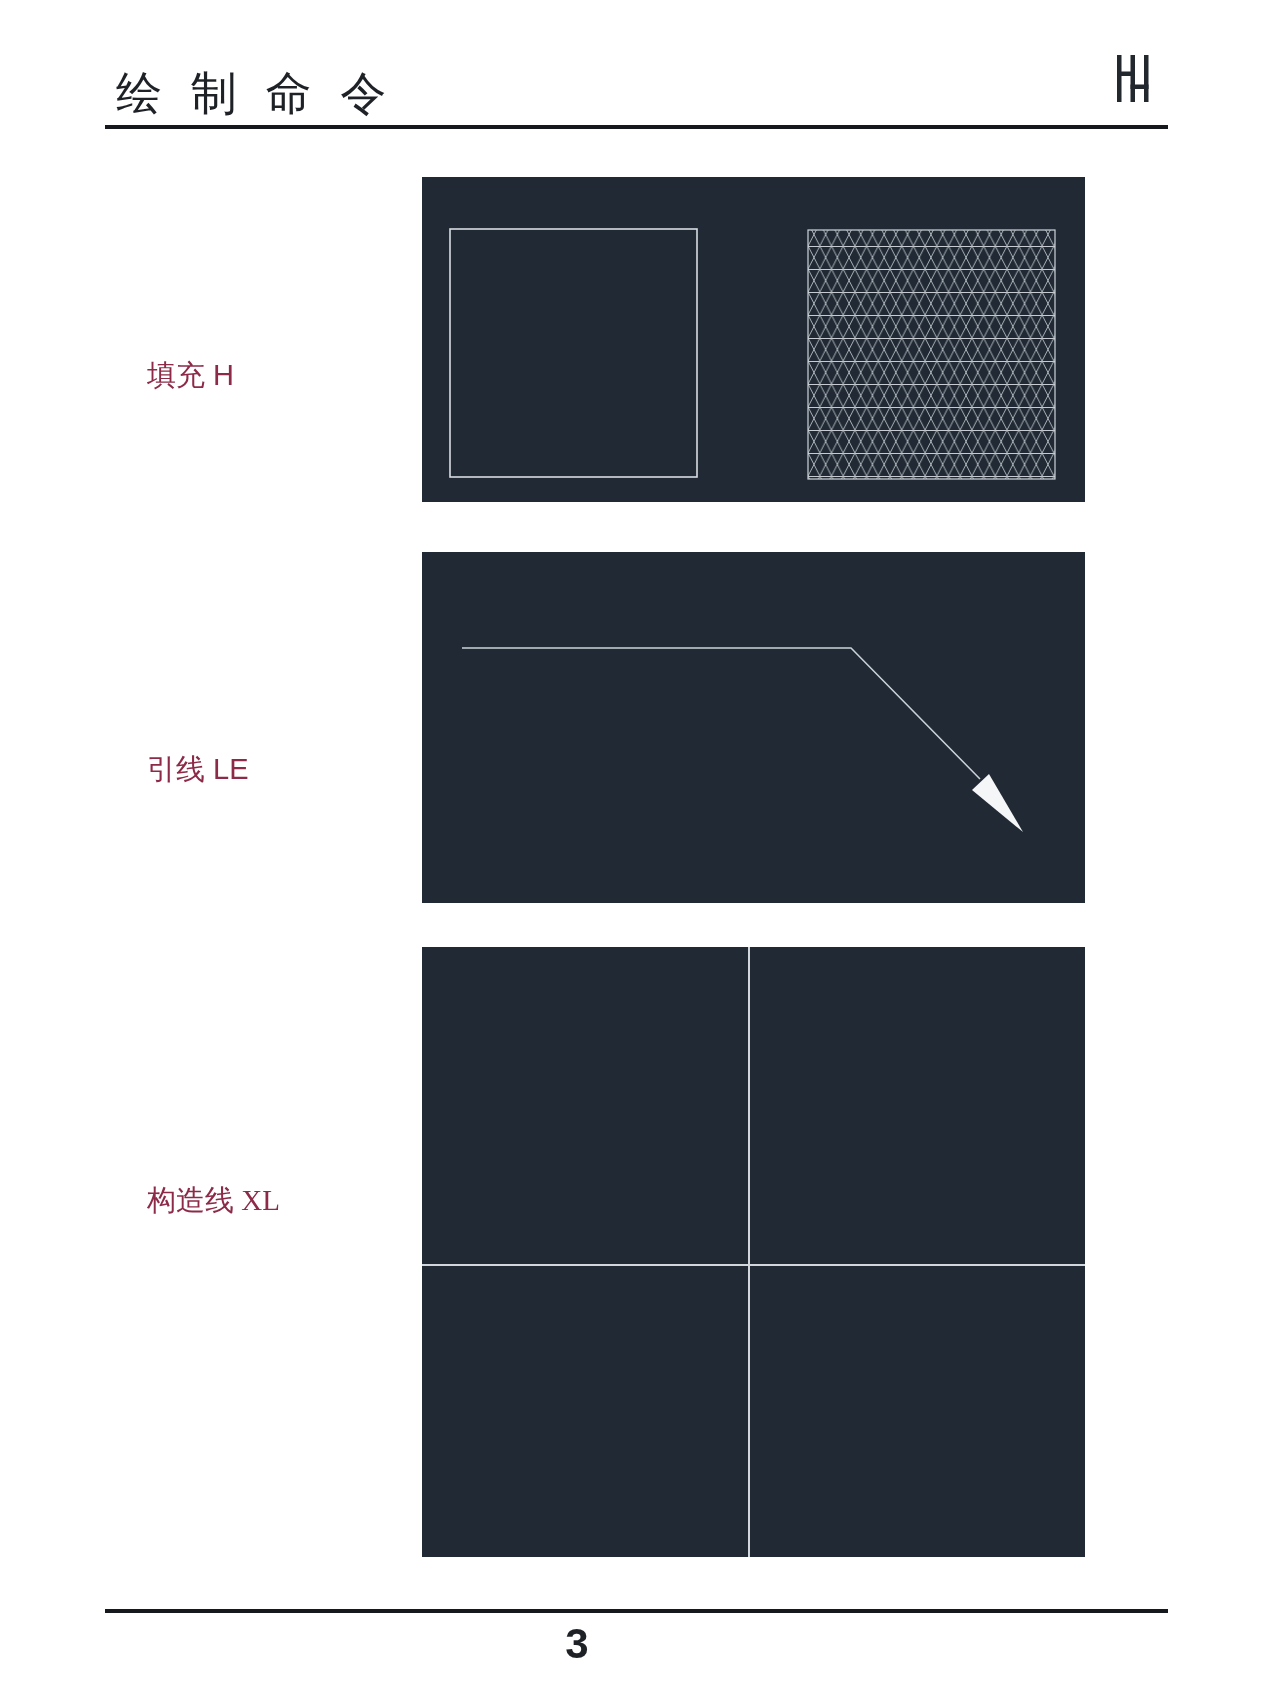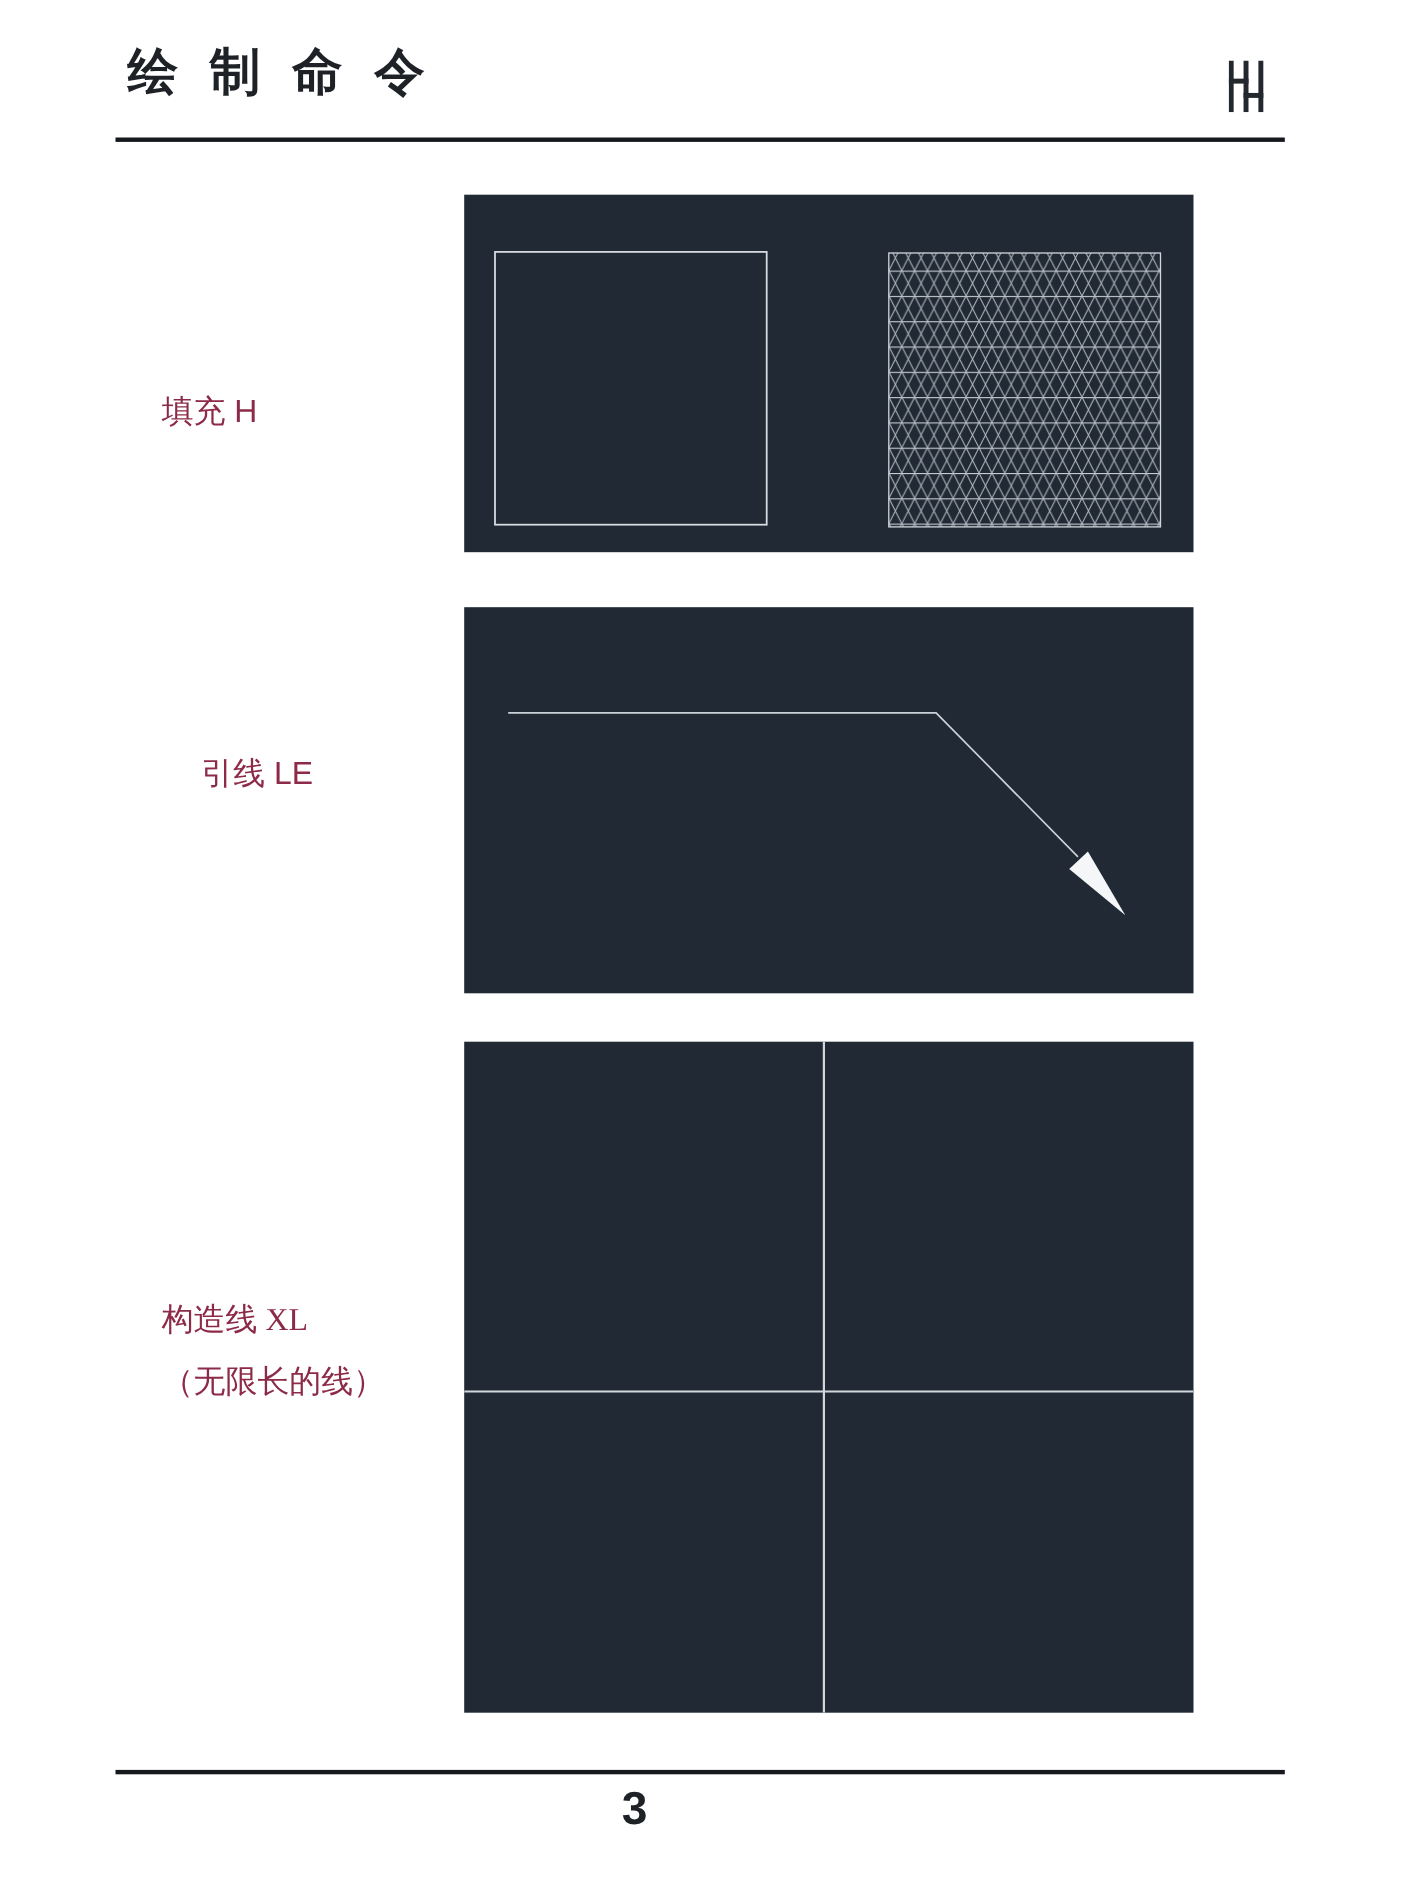--- a/index.html
+++ b/index.html
@@ -6,41 +6,41 @@
   body{
     width:1280px;height:1707px;position:relative;
     background:var(--page-bg,#ffffff);
     font-family:"Liberation Sans","DejaVu Sans",sans-serif;
     overflow:hidden;
   }
   .abs{position:absolute;}
 
   
   .page-title{
-    left:116px;top:36px;height:58px;line-height:58px;
-    font-size:46px;font-weight:bold;letter-spacing:8px;
+    left:116px;top:64px;height:58px;line-height:58px;
+    font-size:46px;font-weight:normal;letter-spacing:8px;
     color:var(--ink,#1e2227);
   }
   .header-logo{left:1117px;top:55px;width:32px;height:47px;}
   .rule{
     left:105px;width:1063px;height:4px;
     background:var(--rule,#15181c);
   }
   .rule-top{top:125px;}
   .rule-bottom{top:1609px;}
 
   
   .cmd-label{
     left:147px;
     font-size:29px;line-height:56px;
     color:var(--label,#8c2a48);
     white-space:nowrap;
   }
   .label-hatch{top:347px;}
-  .label-leader{top:676px;margin-left:36px;}
+  .label-leader{top:741px;}
   .label-xline{top:1172px;font-family:Liberation Serif, serif;}
 
   
   .cad-panel{
     left:422px;width:663px;
     background:var(--panel-bg,#212a34);
   }
   .panel-hatch{top:177px;height:325px;}
   .panel-leader{top:552px;height:351px;}
   .panel-xline{top:947px;height:610px;}
@@ -89,21 +89,20 @@
 
 <div class="abs cad-panel panel-leader">
   <svg width="663" height="351" viewBox="0 0 663 351">
     <polyline points="40,96 429,96 558,227" fill="none" stroke="#ccd2d9" stroke-width="1.5"></polyline>
     <polygon points="550,238 567,222 601,280" fill="#f4f6f8"></polygon>
   </svg>
 </div>
 
 <div class="abs cmd-label label-xline">
   <div>构造线 XL</div>
-  <div>（无限长的线）</div>
 </div>
 
 <div class="abs cad-panel panel-xline">
   <svg width="663" height="610" viewBox="0 0 663 610">
     <line x1="327" y1="0" x2="327" y2="610" stroke="#d2d7dd" stroke-width="2"></line>
     <line x1="0" y1="318" x2="663" y2="318" stroke="#d2d7dd" stroke-width="2"></line>
   </svg>
 </div>
 
 <div class="abs rule rule-bottom"></div>

